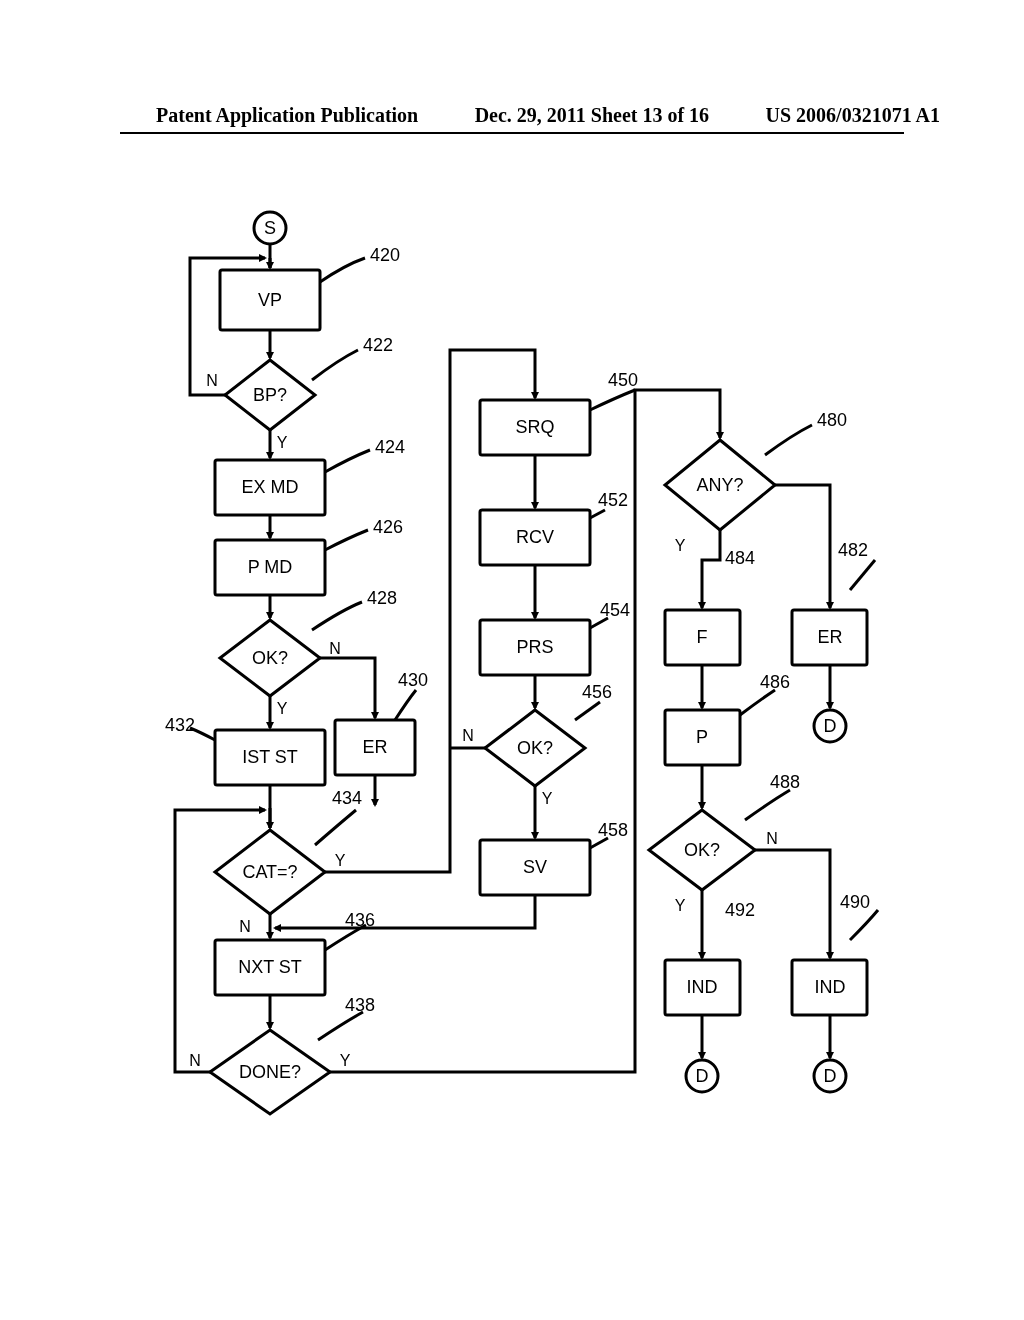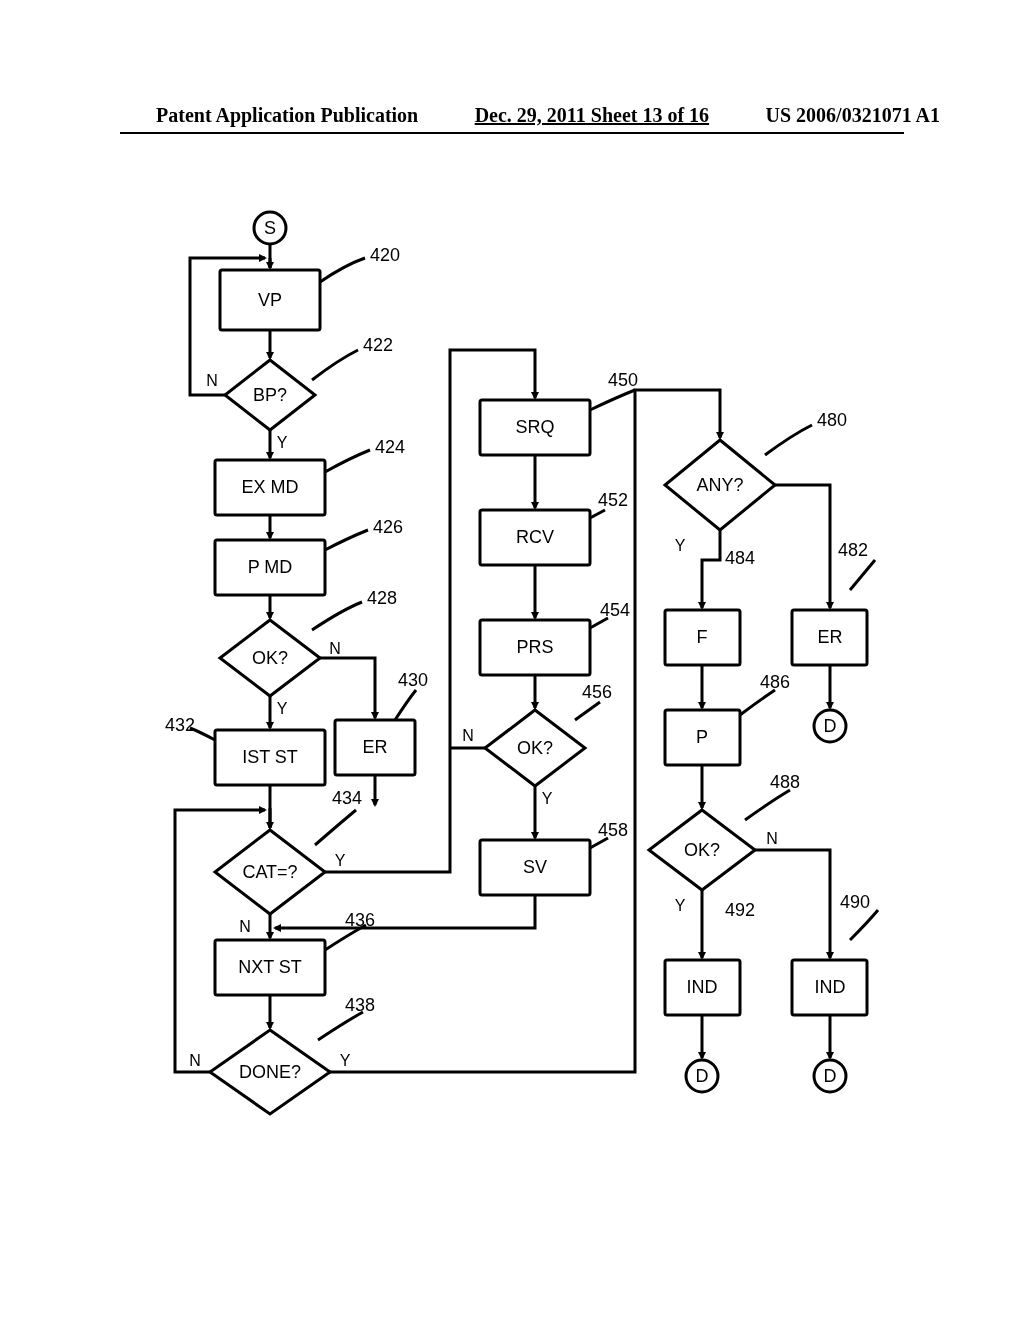--- a/index.html
+++ b/index.html
@@ -21,21 +21,21 @@
     width: 1024px;
     padding: 0 120px;
     box-sizing: border-box;
     display: flex;
     justify-content: space-between;
     font-size: 20px;
     font-weight: bold;
     margin-left: 36px;
   }
   .header-left { white-space: nowrap; }
-  .header-center { white-space: nowrap; text-decoration: underline; }
+  .header-center { white-space: nowrap; }
   .header-right { white-space: nowrap; }
   .hr {
     position: absolute;
     top: 132px;
     left: 120px;
     width: 784px;
     height: 0;
     border-top: 2px solid #000;
   }
   .svg-wrap {

